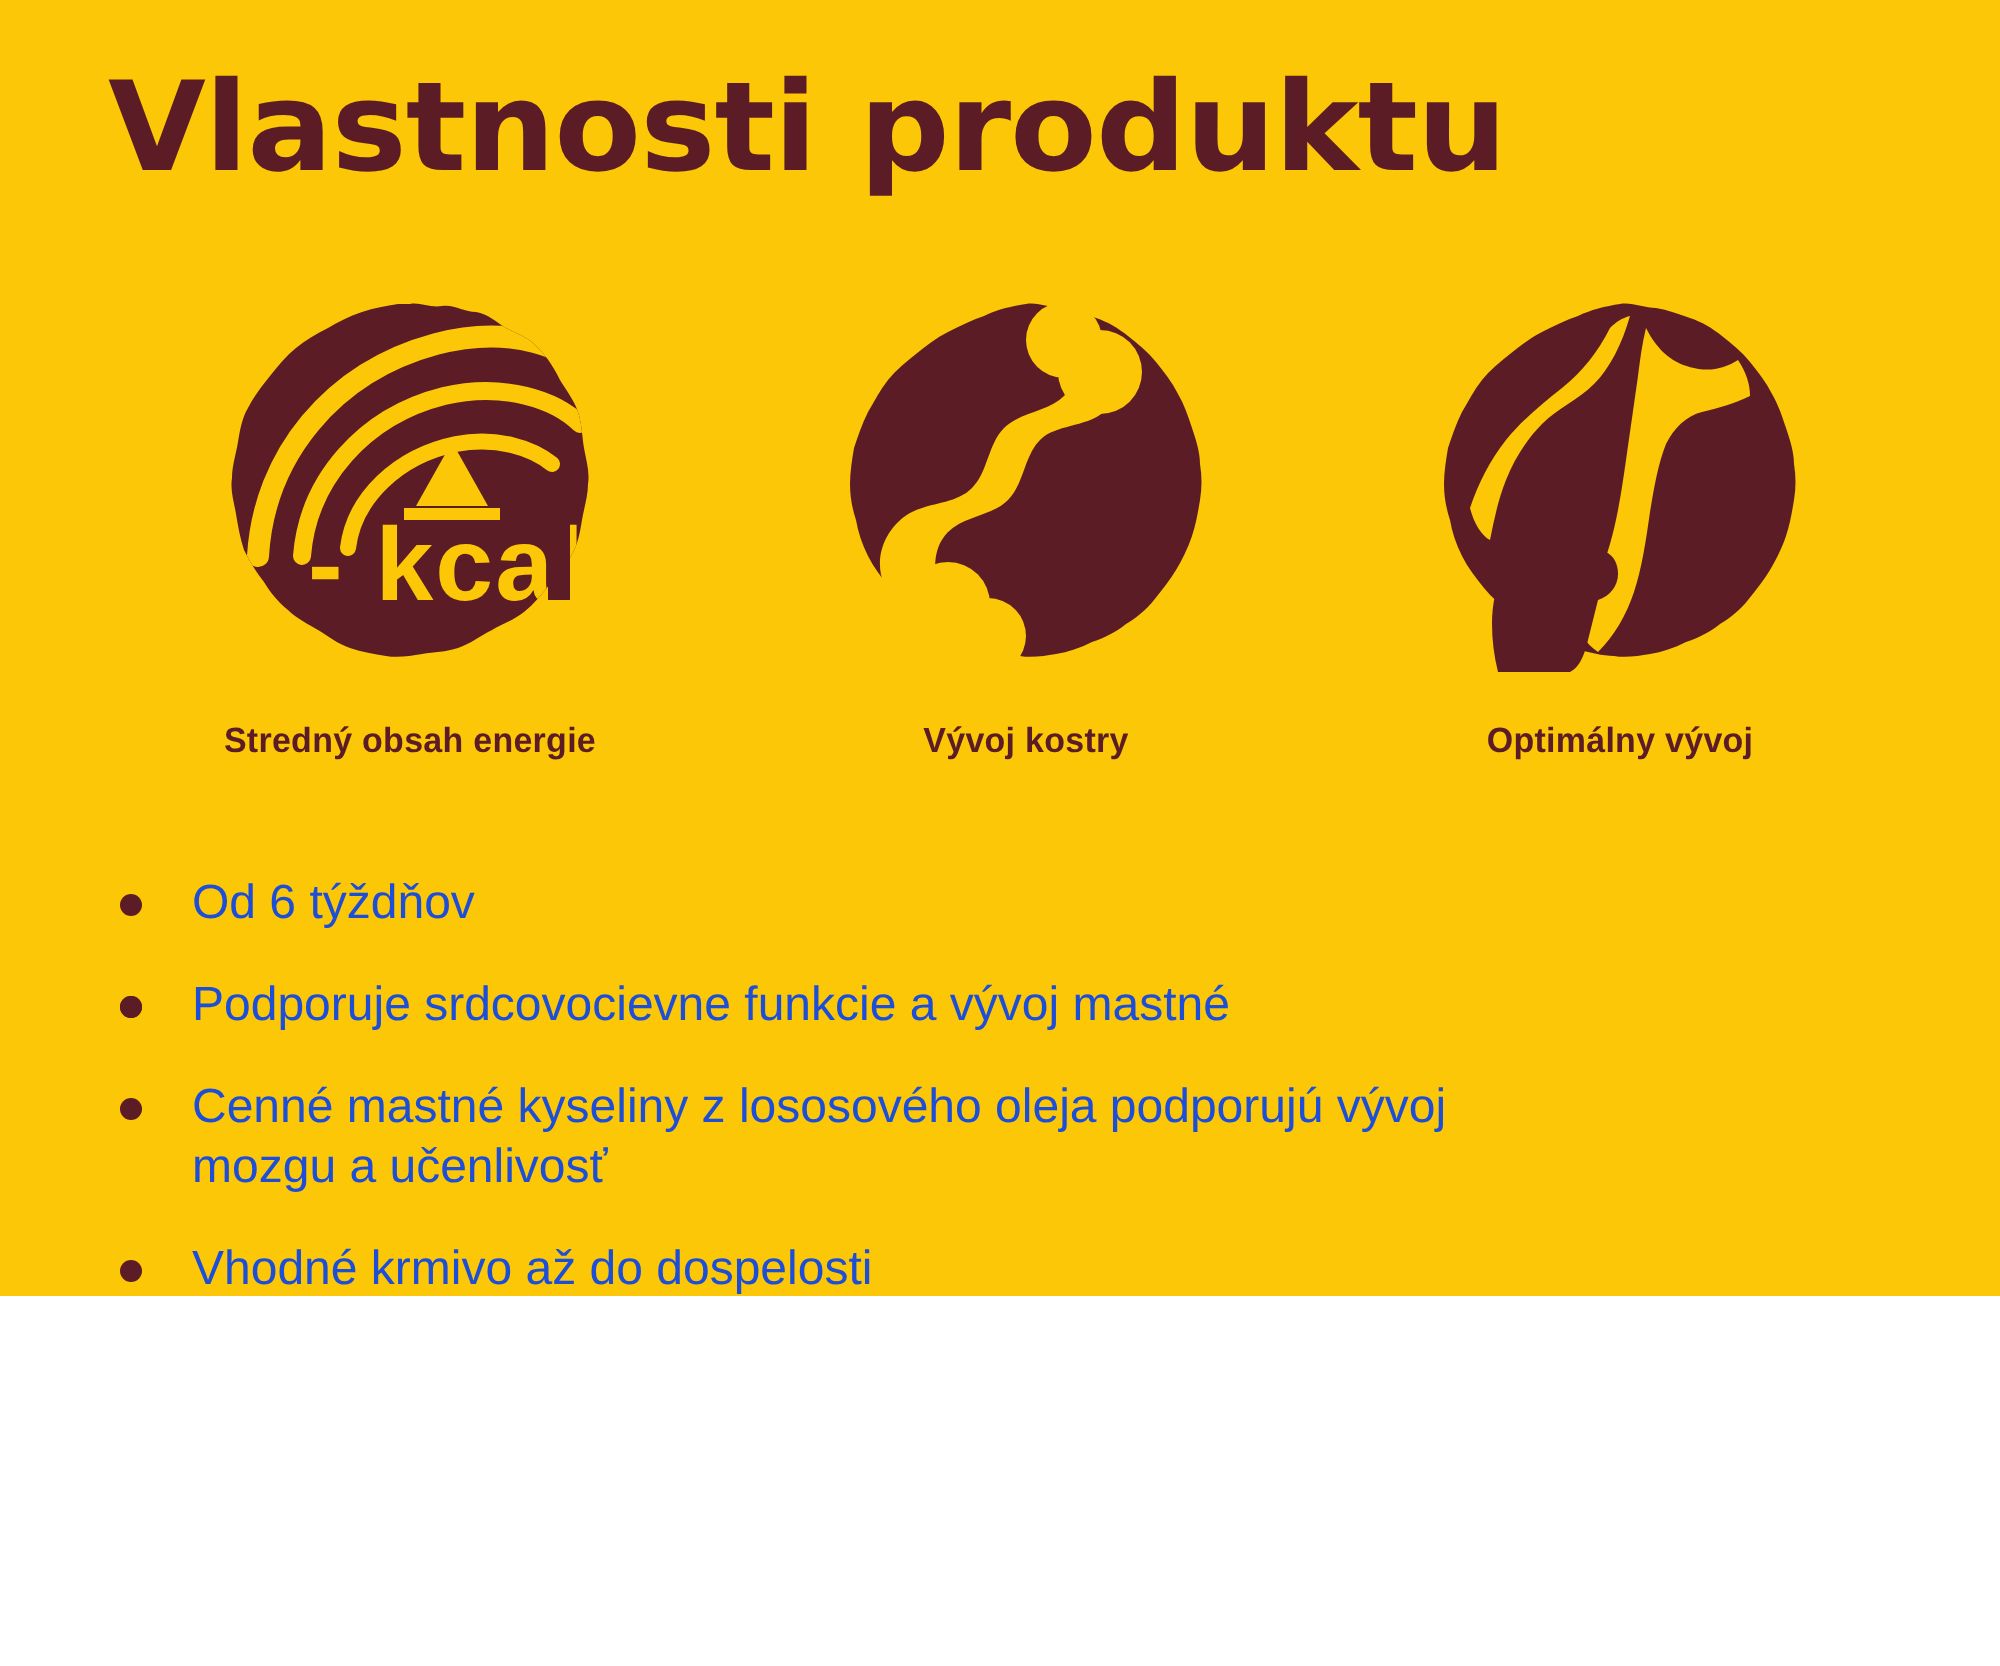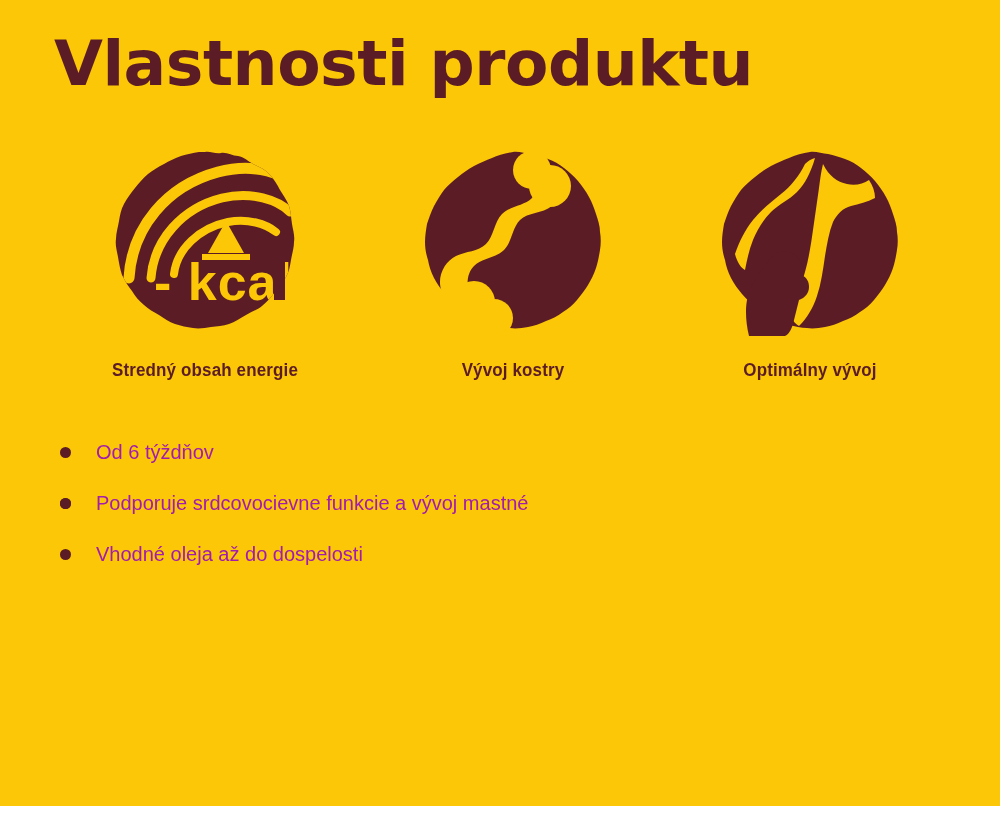--- a/index.html
+++ b/index.html
@@ -7,21 +7,21 @@
     margin: 0;
     padding: 0;
     background: #ffffff;
   }
   body {
     font-family: "Liberation Sans", sans-serif;
   }
   #page {
     position: relative;
     width: 1000px;
-    height: 806px;
+    height: 648px;
     background: #FBC707;
     overflow: hidden;
   }
 
   
   #page-title {
     position: absolute;
     left: 54px;
     top: 33px;
     font-family: "DejaVu Sans", sans-serif;
@@ -80,23 +80,23 @@
     position: absolute;
     left: 58px;
     top: 437px;
     width: 830px;
   }
   .bullet-item {
     position: relative;
     padding-left: 38px;
     margin-bottom: 21px;
     font-family: "Liberation Sans", sans-serif;
-    font-size: 20px;
+    font-size: 24px;
     line-height: 30px;
-    color: #a21caf;
+    color: #1d4ed8;
     max-width: 700px;
   }
   .bullet-dot {
     position: absolute;
     left: 2px;
     top: 10px;
     width: 11px;
     height: 11px;
     border-radius: 50%;
     background: #5C1C25;
@@ -291,18 +291,22 @@
     </li>
     <li class="bullet-item">
       <span class="bullet-dot"></span>
     </li>
     <li class="bullet-item">
       <span class="bullet-dot"></span>
       <span>Podporuje srdcovocievne funkcie a vývoj mastné</span>
     </li>
     <li class="bullet-item">
       <span class="bullet-dot"></span>
-      <span>Vhodné oleja až do dospelosti</span>
+      <span>Cenné mastné kyseliny z lososového oleja podporujú vývoj mozgu a učenlivosť</span>
+    </li>
+    <li class="bullet-item">
+      <span class="bullet-dot"></span>
+      <span>Vhodné krmivo až do dospelosti</span>
     </li>
   </ul>
 
 
 </div>
 
 </body></html>

